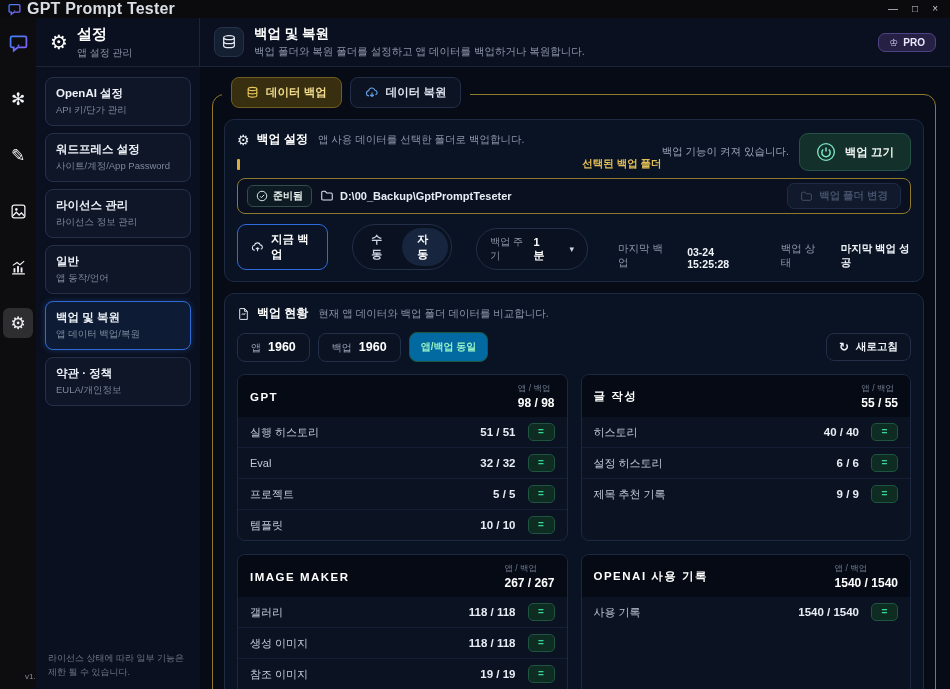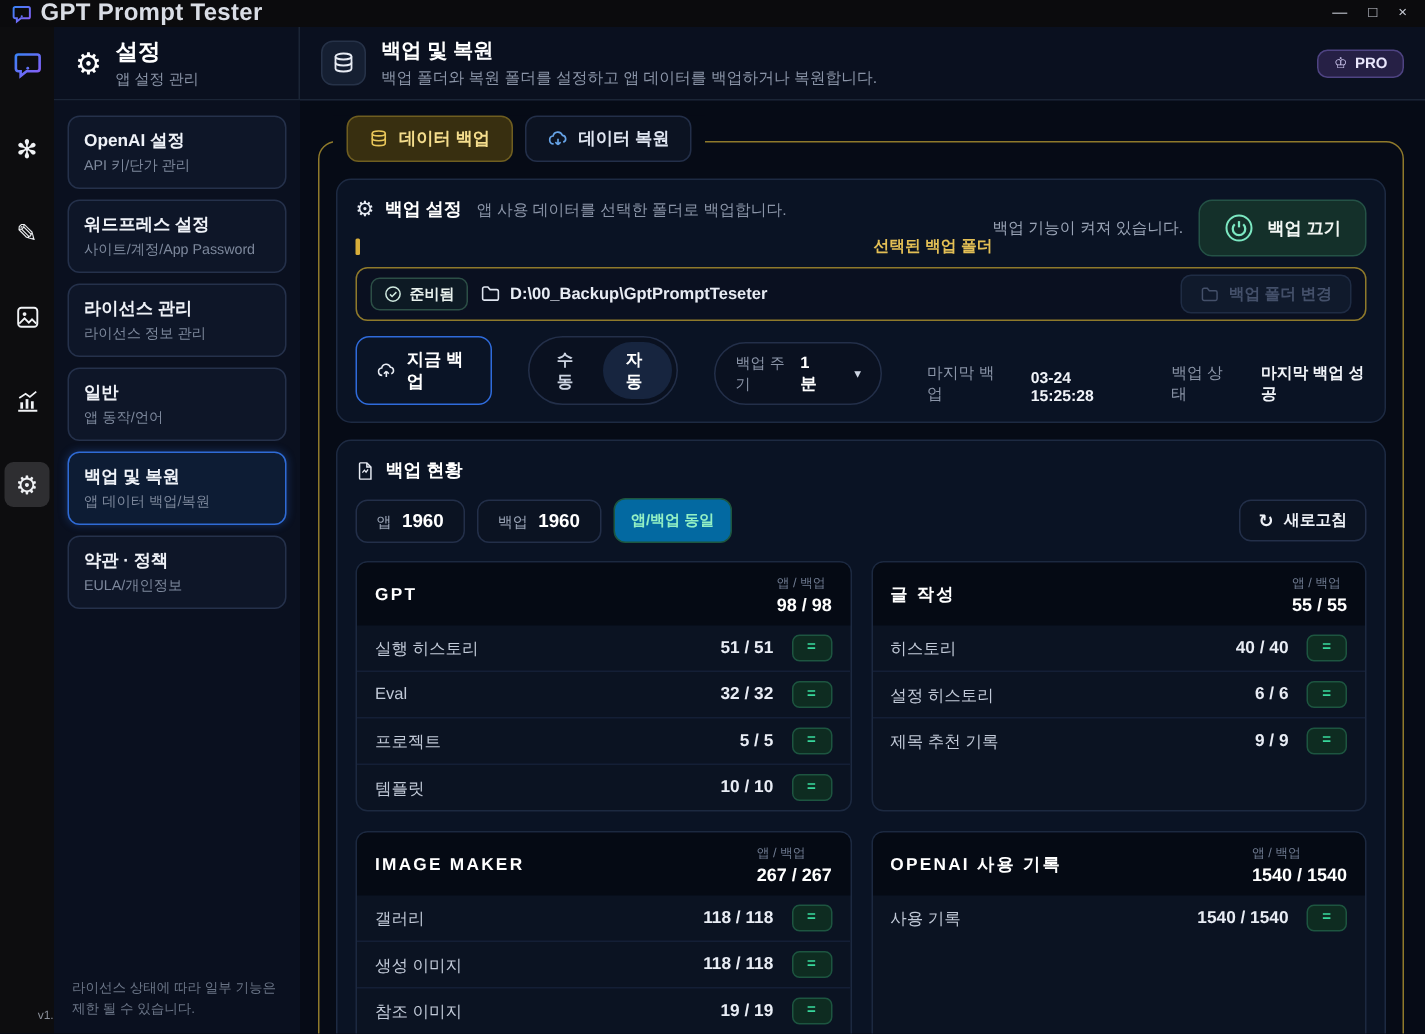--- a/index.html
+++ b/index.html
@@ -379,20 +379,21 @@
           </div>
 
           <div class="card" style="flex:1">
             <div class="sec-head">
               <svg width="13" height="14" viewBox="0 0 24 24" fill="none">
                 <path d="M6 2h8l5 5v15H6a1 1 0 0 1-1-1V3a1 1 0 0 1 1-1z" stroke="#e8ecf4" stroke-width="1.8" fill="none"></path>
                 <path d="M14 2v5h5" stroke="#e8ecf4" stroke-width="1.8" fill="none"></path>
                 <path d="M8.5 14l2.5-3 2 2.5 2.5-3.5" stroke="#e8ecf4" stroke-width="1.6" fill="none"></path>
               </svg>
               <span class="sec-title">백업 현황</span>
+              <span class="sec-desc">현재 앱 데이터와 백업 폴더 데이터를 비교합니다.</span>
             </div>
 
             <div class="pills-row">
               <div class="pill">
                 <span class="pill-label">앱</span>
                 <span class="pill-value">1960</span>
               </div>
               <div class="pill">
                 <span class="pill-label">백업</span>
                 <span class="pill-value">1960</span>

